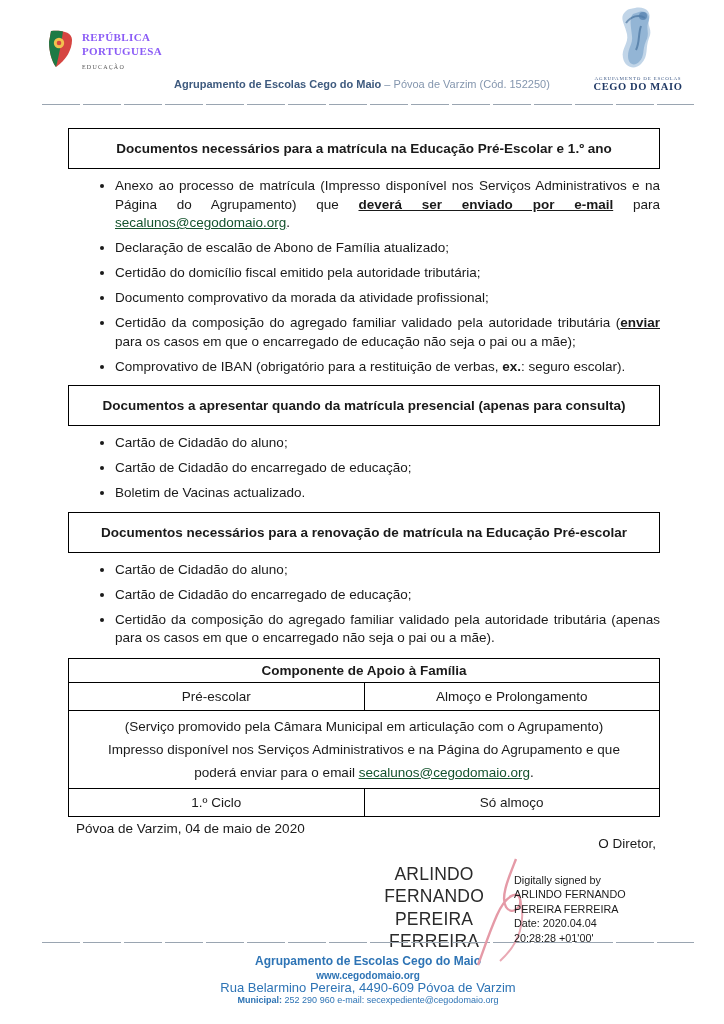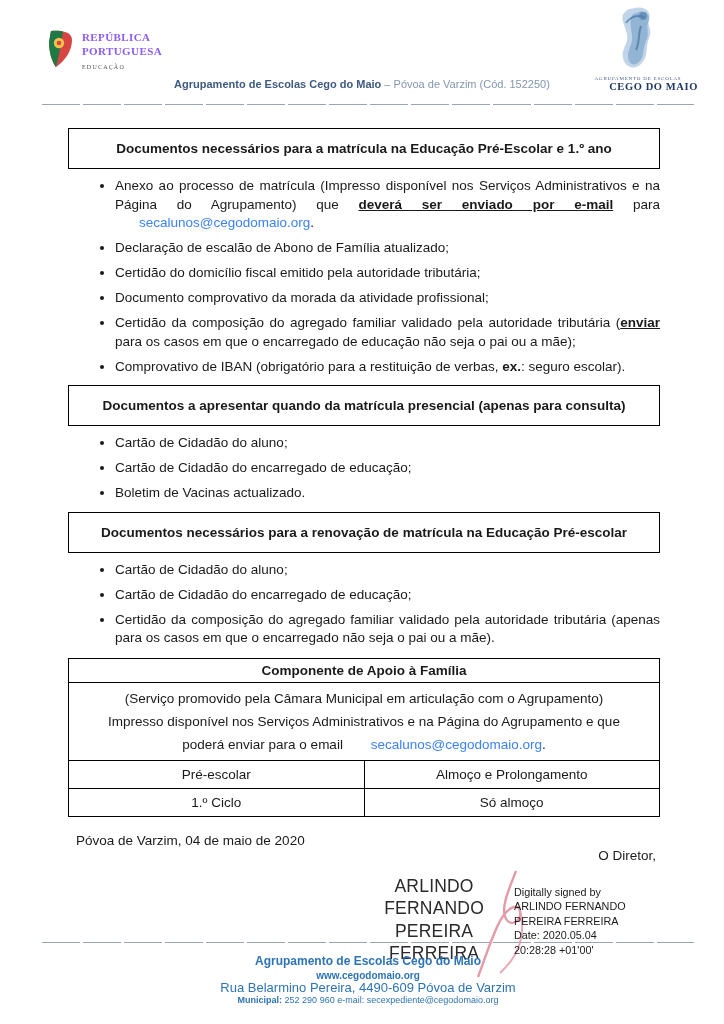--- a/index.html
+++ b/index.html
@@ -11,41 +11,41 @@
   }
   
   .gov { position:absolute; top:30px; left:48px; display:flex; gap:8px; align-items:flex-start; }
   .gov-text { font-family:"Liberation Serif", serif; }
   .gov-line { font-size:11px; font-weight:bold; letter-spacing:.4px; color:#8b5cf6; line-height:14px; }
   .gov-sub { margin-top:6px; font-size:6px; letter-spacing:1.2px; color:#555; }
   .center-line { position:absolute; top:78px; left:0; right:0; text-align:center; font-size:11px; color:#8496AE; }
   .center-line b { color:#3E5A7E; }
   .school { position:absolute; top:6px; right:26px; width:120px; text-align:center; }
   .school-caption { font-family:"Liberation Serif", serif; font-size:5px; letter-spacing:.8px; color:#47618C; margin-top:2px; }
-  .school-name { font-family:"Liberation Serif", serif; font-size:10.5px; font-weight:bold; letter-spacing:.6px; color:#1F3864;text-align:right; }
+  .school-name { font-family:"Liberation Serif", serif; font-size:10.5px; font-weight:bold; letter-spacing:.6px; color:#1F3864; }
   .rule { position:absolute; left:42px; right:30px; height:1px;
           background:repeating-linear-gradient(90deg,#9aa5b1 0 38px, transparent 38px 41px); }
   .top-rule { top:104px; }
   
   .content { position:absolute; top:128px; left:68px; width:592px; }
   .hbox { border:1.5px solid #000; text-align:center; font-weight:bold; font-size:13.5px; padding:12px 4px; }
   ul { margin:8px 0 9px; padding-left:47px; }
   li { margin-bottom:6.5px; font-size:13.5px; line-height:18.5px; text-align:justify; }
   .bu { font-weight:bold; text-decoration:underline; }
   .b  { font-weight:bold; }
-  a.link { color:#3b82f6; cursor:pointer;margin-left:24px; }
+  a.link { color:#14532d; text-decoration:underline; cursor:pointer; }
   
   table.apoio { width:100%; border-collapse:collapse; margin-top:10px; }
   table.apoio td { border:1.5px solid #000; font-size:13.5px; text-align:center; padding:4px 6px; }
   td.th { font-weight:bold; }
   td.info { padding:8px 10px; }
   td.info div { line-height:23px; }
   td.half { width:50%; height:28px; }
   
-  .dateline { margin-top:16px; margin-left:8px; font-size:13.5px; }
+  .dateline { margin-top:4px; margin-left:8px; font-size:13.5px; }
   .director { text-align:right; font-size:13.5px; padding-right:4px; }
   .sigrow { display:flex; justify-content:flex-end; margin-top:12px; padding-right:14px; }
   .sigwrap { position:relative; display:flex; gap:30px; }
   .sig-name { font-size:17.5px; line-height:22.5px; color:#2a2a2a; letter-spacing:.2px;text-align:center; }
   .sig-flourish { position:absolute; left:92px; top:-8px; z-index:1; }
   .sig-digital { font-size:10.8px; line-height:14.5px; color:#1a1a1a; padding-top:10px; position:relative; z-index:2; width:132px; }
   
   .footer { position:absolute; top:942px; left:42px; right:30px; text-align:center; color:#2E74B5; }
   .f-rule { height:1px; background:repeating-linear-gradient(90deg,#9aa5b1 0 38px, transparent 38px 41px); margin-bottom:11px; }
   .f-name { font-size:12px; font-weight:bold; line-height:15px; }
@@ -116,29 +116,29 @@
       <li>Cartão de Cidadão do encarregado de educação;</li>
       <li>Certidão da composição do agregado familiar validado pela autoridade tributária (apenas para os casos em que o encarregado não seja o pai ou a mãe).</li>
     </ul>
 
     <table class="apoio">
       <tbody>
           <tr>
             <td colspan="2" class="th">Componente de Apoio à Família</td>
           </tr>
       <tr>
+        <td class="half">Pré-escolar</td>
+        <td class="half">Almoço e Prolongamento</td>
+      </tr>
+      <tr>
         <td colspan="2" class="info">
           <div>(Serviço promovido pela Câmara Municipal em articulação com o Agrupamento)</div>
           <div>Impresso disponível nos Serviços Administrativos e na Página do Agrupamento e que</div>
           <div><span>poderá enviar para o email </span><a class="link">secalunos@cegodomaio.org</a><span>.</span></div>
         </td>
-      </tr>
-      <tr>
-        <td class="half">Pré-escolar</td>
-        <td class="half">Almoço e Prolongamento</td>
       </tr>
       <tr>
         <td class="half">1.º Ciclo</td>
         <td class="half">Só almoço</td>
       </tr>
     </tbody>
       </table>
 
     <div class="dateline">Póvoa de Varzim, 04 de maio de 2020</div>
     <div class="director">O Diretor,</div>
@@ -154,21 +154,21 @@
         <span class="sig-flourish">
           <svg width="64" height="112" viewBox="0 0 64 112">
             <path d="M40,4 C33,22 24,42 30,52 C35,60 46,54 44,44 C42,35 30,40 21,60 C13,78 8,94 2,110" stroke="#E59AA7" stroke-width="2.4" fill="none"></path>
             <path d="M44,44 C50,66 44,88 24,106" stroke="#E59AA7" stroke-width="2" fill="none" opacity="0.85"></path>
           </svg>
         </span>
         <div class="sig-digital">
           <div>Digitally signed by</div>
           <div>ARLINDO FERNANDO</div>
           <div>PEREIRA FERREIRA</div>
-          <div>Date: 2020.05.04</div>
+          <div>Date: 2020.04.04</div>
           <div>20:28:28 +01'00'</div>
         </div>
       </div>
     </div>
 
   </div>
 
   <div class="footer">
     <div class="f-rule"></div>
     <div class="f-name">Agrupamento de Escolas Cego do Maio</div>

